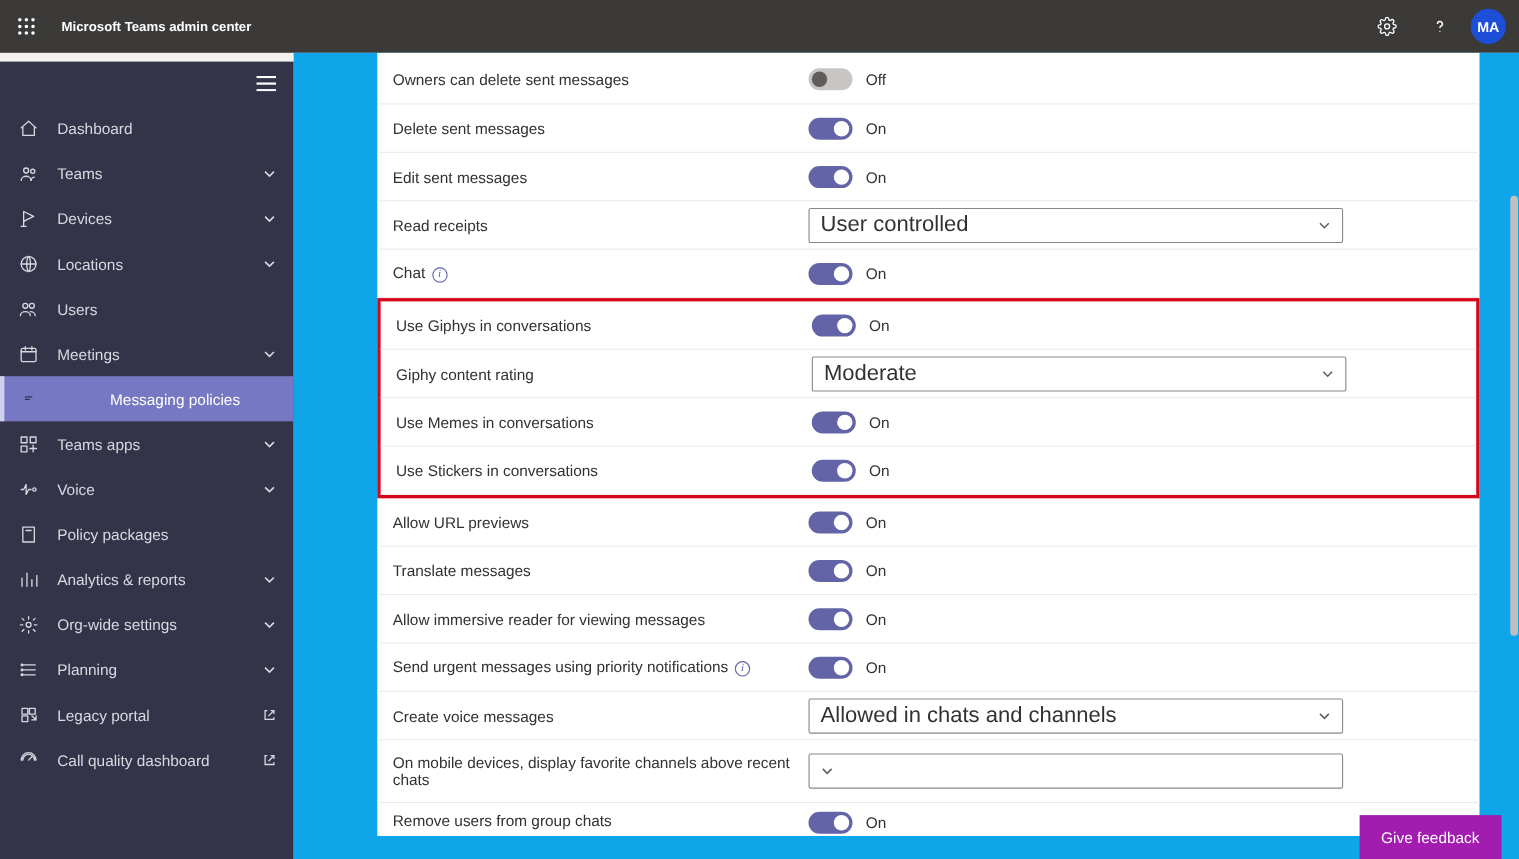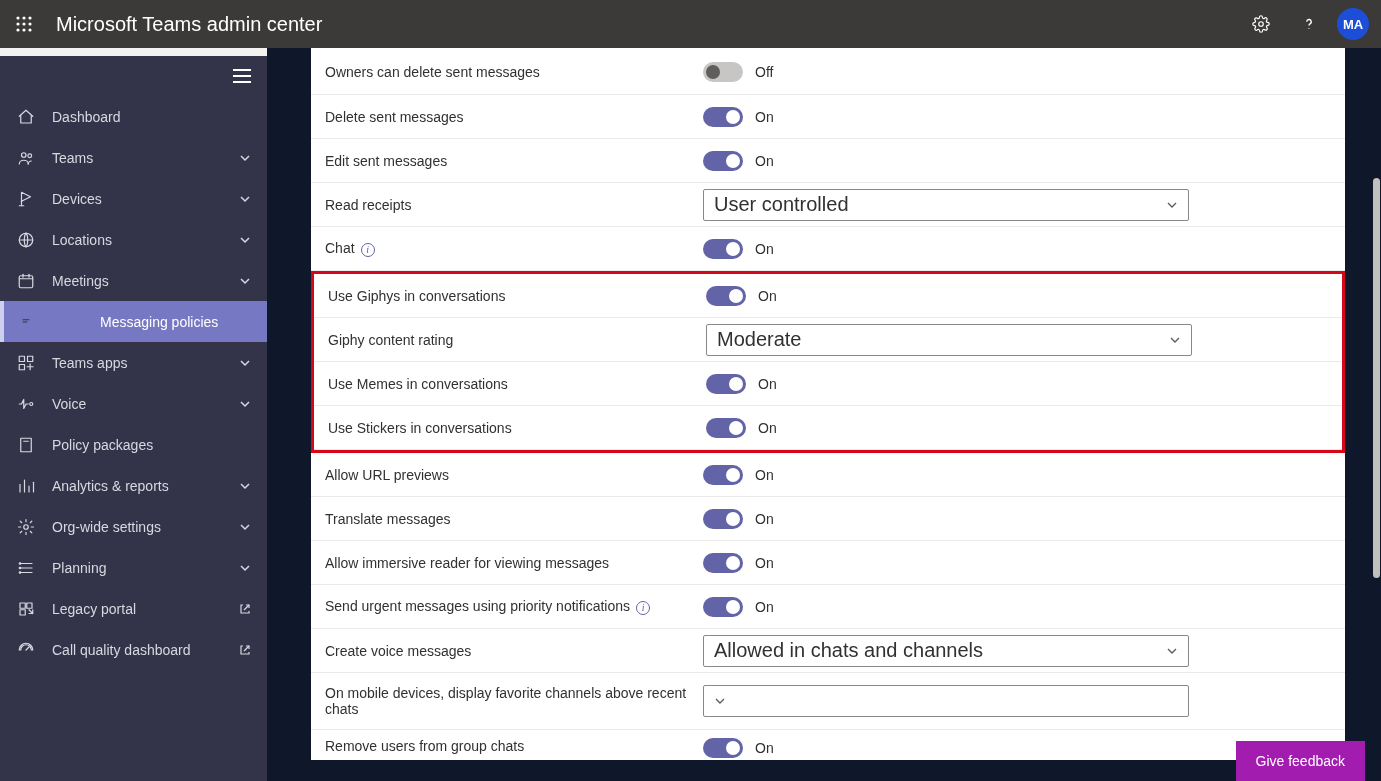--- a/index.html
+++ b/index.html
@@ -21,21 +21,21 @@
     height: 48px;
     background: #3b3a39;
     color: #fff;
   }
   .waffle {
     width: 48px; height: 48px;
     display: flex; align-items: center; justify-content: center;
     cursor: pointer;
   }
   .waffle svg { fill: #fff; }
-  .app-title { font-size: 20px; font-weight: 400; padding-left: 8px; }
+  .app-title { font-size: 12px; font-weight: 700; padding-left: 8px; }
   .topbar-spacer { flex: 1; }
   .topbar-icon {
     width: 48px; height: 48px;
     display: flex; align-items: center; justify-content: center;
     cursor: pointer;
   }
   .avatar {
     width: 32px; height: 32px; border-radius: 50%;
     background: #1d4ed8;
     color: #fff;
@@ -85,21 +85,22 @@
   .chevron {
     width: 12px; height: 12px;
   }
   .ext-icon { width: 12px; height: 12px; margin-left: 6px; }
 
   
   .main {
     position: absolute;
     top: 48px; left: 267px; right: 0; bottom: 0;
     overflow-y: auto;
-    background: #0f172a;
+    background: #0ea5e9;
+    padding-left: 32px;
   }
   .panel {
     margin: 0 36px 0 44px;
     background: #fff;
     max-width: 1060px;
   }
   .setting-row {
     display: flex;
     align-items: center;
     padding: 0 14px;
@@ -291,20 +292,31 @@
           </svg>
         </span>
         <span class="nav-label">Locations</span>
         <svg class="chevron" viewBox="0 0 12 12" fill="none" stroke="#d8d8e0" stroke-width="1.5">
           <path d="M2 4l4 4 4-4"></path>
         </svg>
       </div>
       <div class="nav-item">
         <span class="nav-icon">
           <svg width="18" height="18" viewBox="0 0 24 24" fill="none" stroke="#d8d8e0" stroke-width="1.6" stroke-linecap="round" stroke-linejoin="round">
+            <circle cx="8" cy="8" r="3"></circle>
+            <circle cx="16" cy="8" r="3"></circle>
+            <path d="M2 20c0-3 3-5 6-5s6 2 6 5"></path>
+            <path d="M14 15c3 0 6 2 6 5"></path>
+          </svg>
+        </span>
+        <span class="nav-label">Users</span>
+      </div>
+      <div class="nav-item">
+        <span class="nav-icon">
+          <svg width="18" height="18" viewBox="0 0 24 24" fill="none" stroke="#d8d8e0" stroke-width="1.6" stroke-linecap="round" stroke-linejoin="round">
             <rect x="3" y="5" width="18" height="16" rx="2"></rect>
             <path d="M3 9h18"></path>
             <path d="M8 3v4"></path>
             <path d="M16 3v4"></path>
           </svg>
         </span>
         <span class="nav-label">Meetings</span>
         <svg class="chevron" viewBox="0 0 12 12" fill="none" stroke="#d8d8e0" stroke-width="1.5">
           <path d="M2 4l4 4 4-4"></path>
         </svg>

